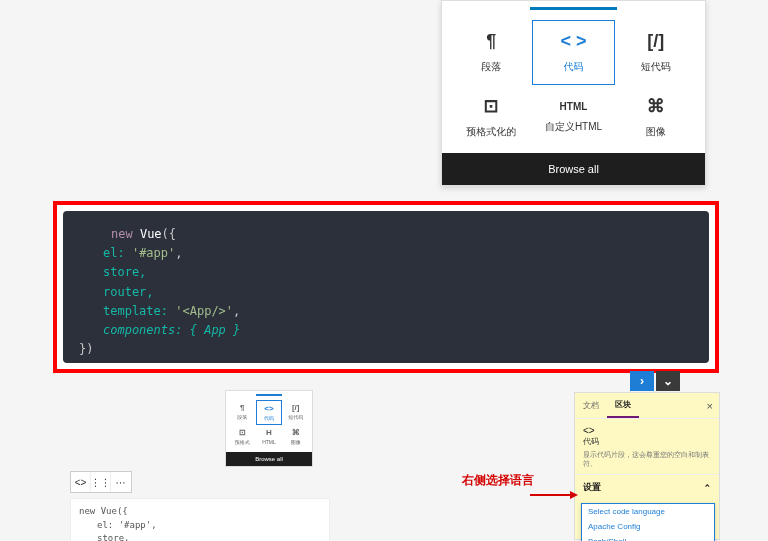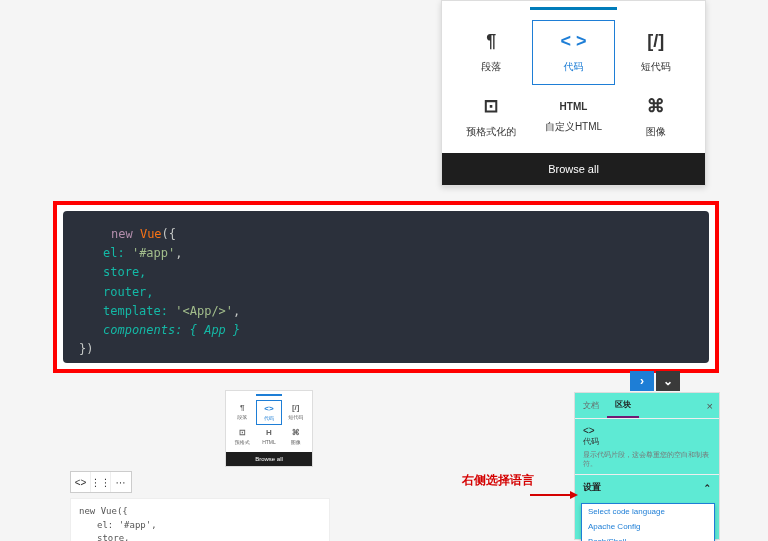--- a/index.html
+++ b/index.html
@@ -70,21 +70,21 @@
     background: #2b303b;
     width: 100%; height: 100%;
     border-radius: 4px;
     padding: 14px 16px;
     font-family: Consolas, Menlo, monospace;
     font-size: 12px;
     line-height: 1.6;
     color: #c5c8c6;
   }
   .tok-kw { color: #b48ead; margin-left: 32px; }
-  .tok-class { color: #f97316; }
+  .tok-class { color: #ffffff; }
   .tok-prop { color: #14b8a6; }
   .tok-str { color: #a3be8c; }
   .tok-punc { color: #c5c8c6; }
 
   
   .small-toolbar {
     position: absolute;
     top: 371px;
     left: 630px;
     display: flex;
@@ -137,21 +137,21 @@
     font-size:9px;
     color:#555;
     line-height:1.5;
     border:1px solid #eee;
   }
 
   
   .sidebar {
     position:absolute;
     top: 392px; left: 574px; width:146px;
-    background:#5eead4;
+    background:#fef9c3;
     border:1px solid #ddd;
     font-size:8px;
   }
   .sidebar-tabs { display:flex; align-items:center; border-bottom:1px solid #eee; }
   .sidebar-tabs .tab { padding:6px 8px; color:#666; }
   .sidebar-tabs .tab.active { color:#1e1e1e; font-weight:bold; border-bottom:2px solid #701a75; }
   .sidebar-tabs .close { margin-left:auto; padding:0 6px; font-size:11px; color:#555; cursor:pointer; }
   .sidebar-section { padding:6px 8px; border-bottom:1px solid #eee; }
   .sidebar-section .title { font-size:8px; color:#333; margin-bottom:3px; }
   .sidebar-section .desc { font-size:7px; color:#777; line-height:1.3; }

